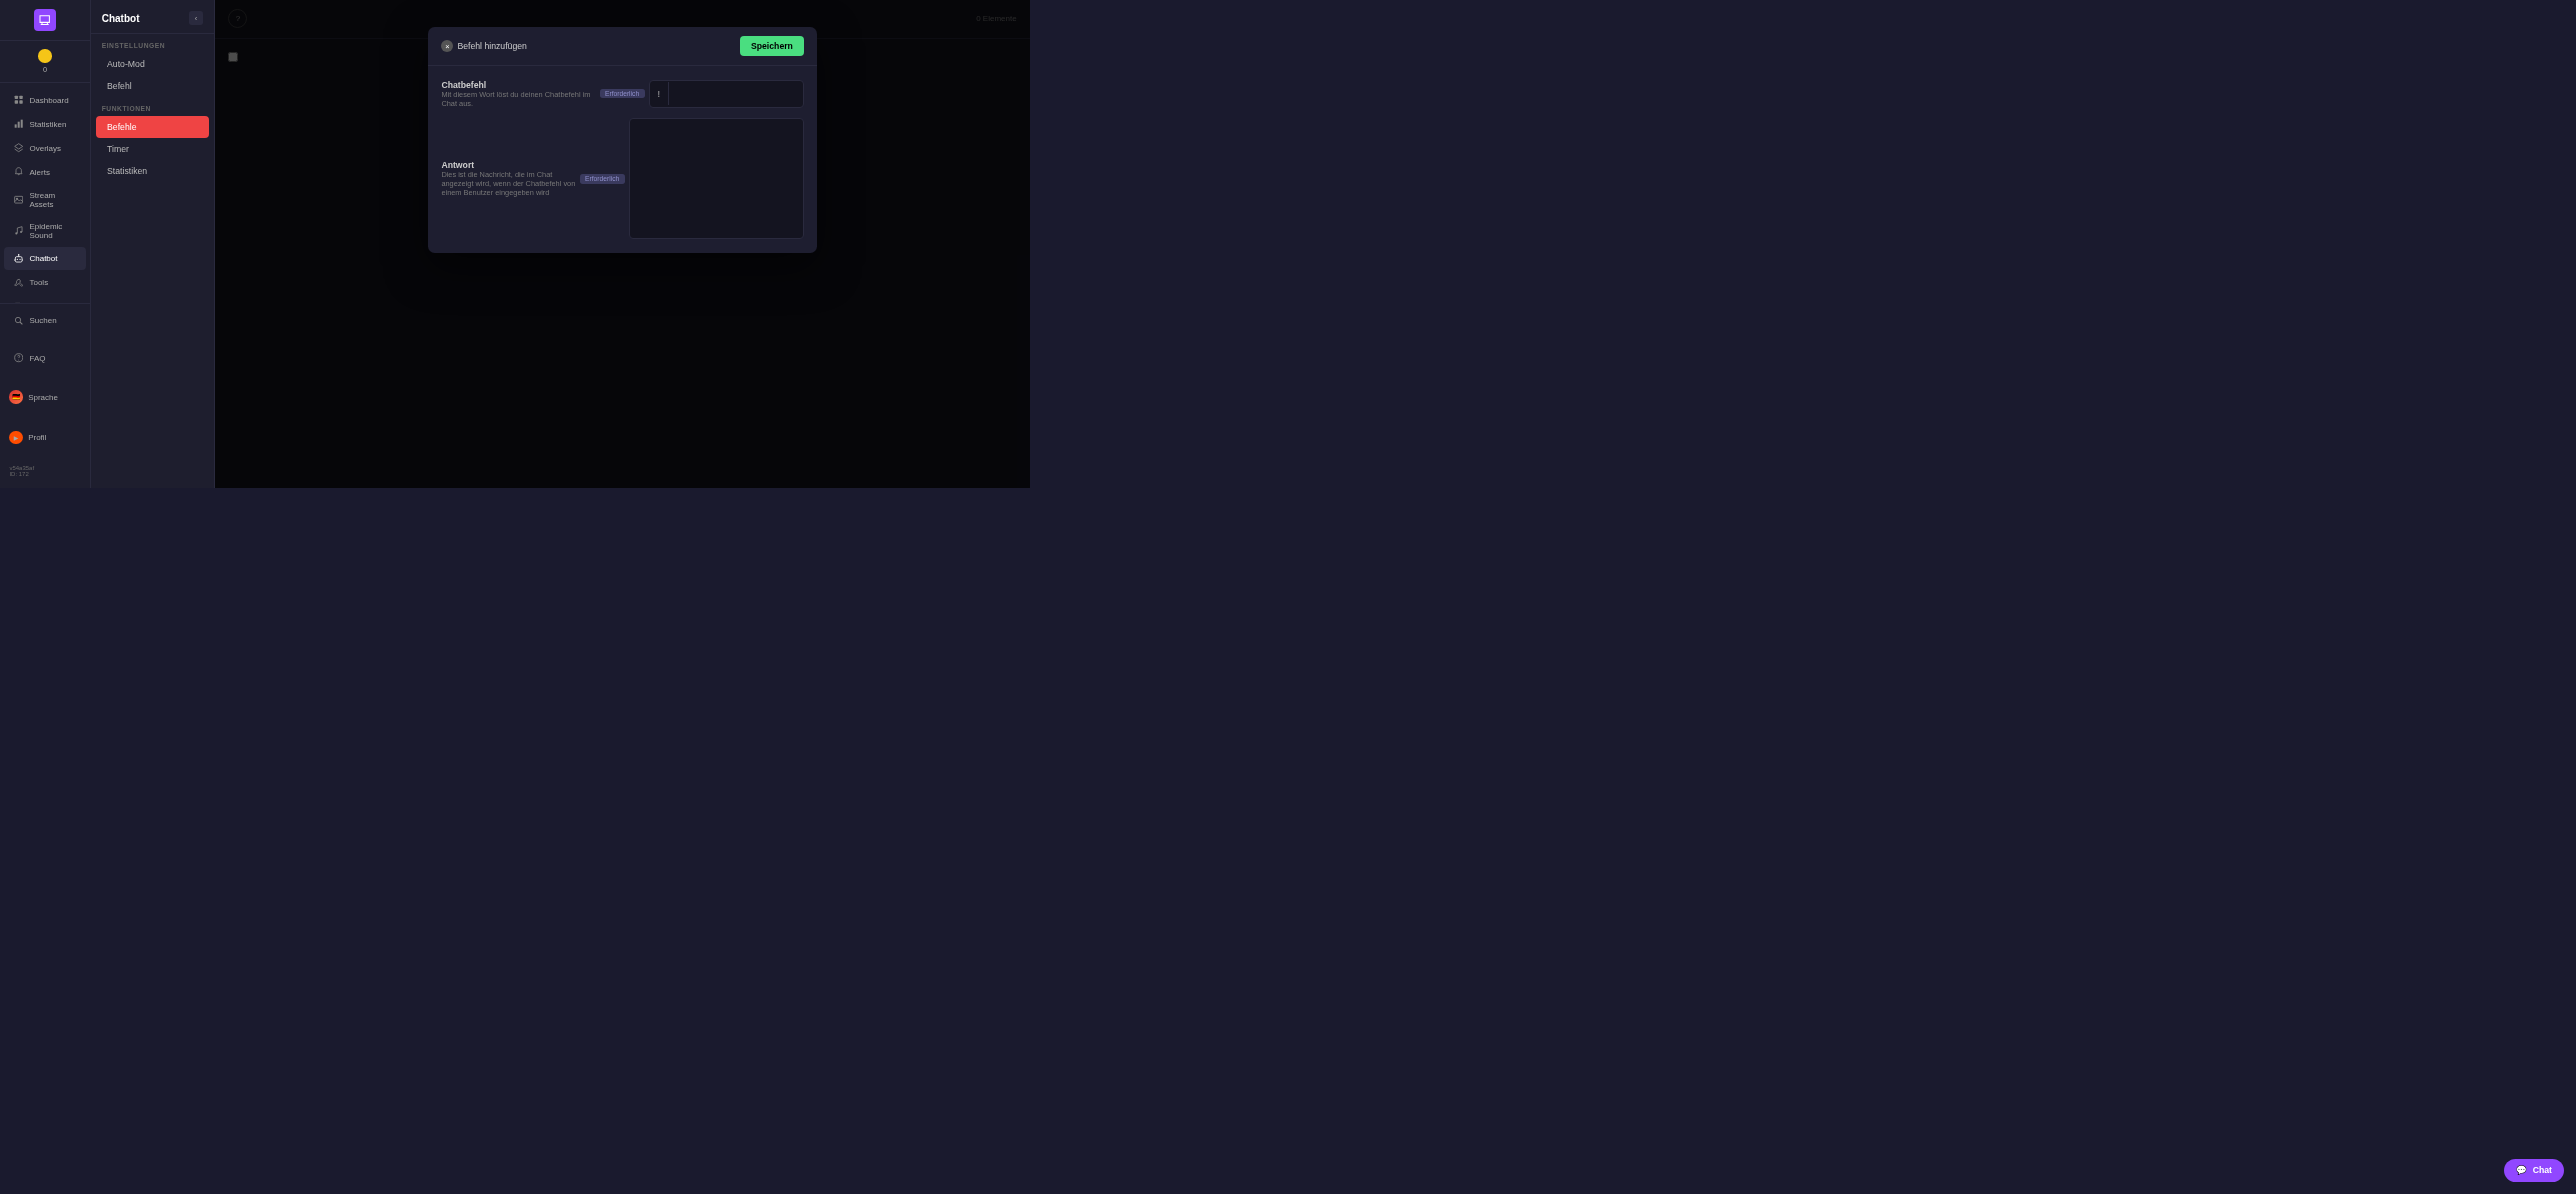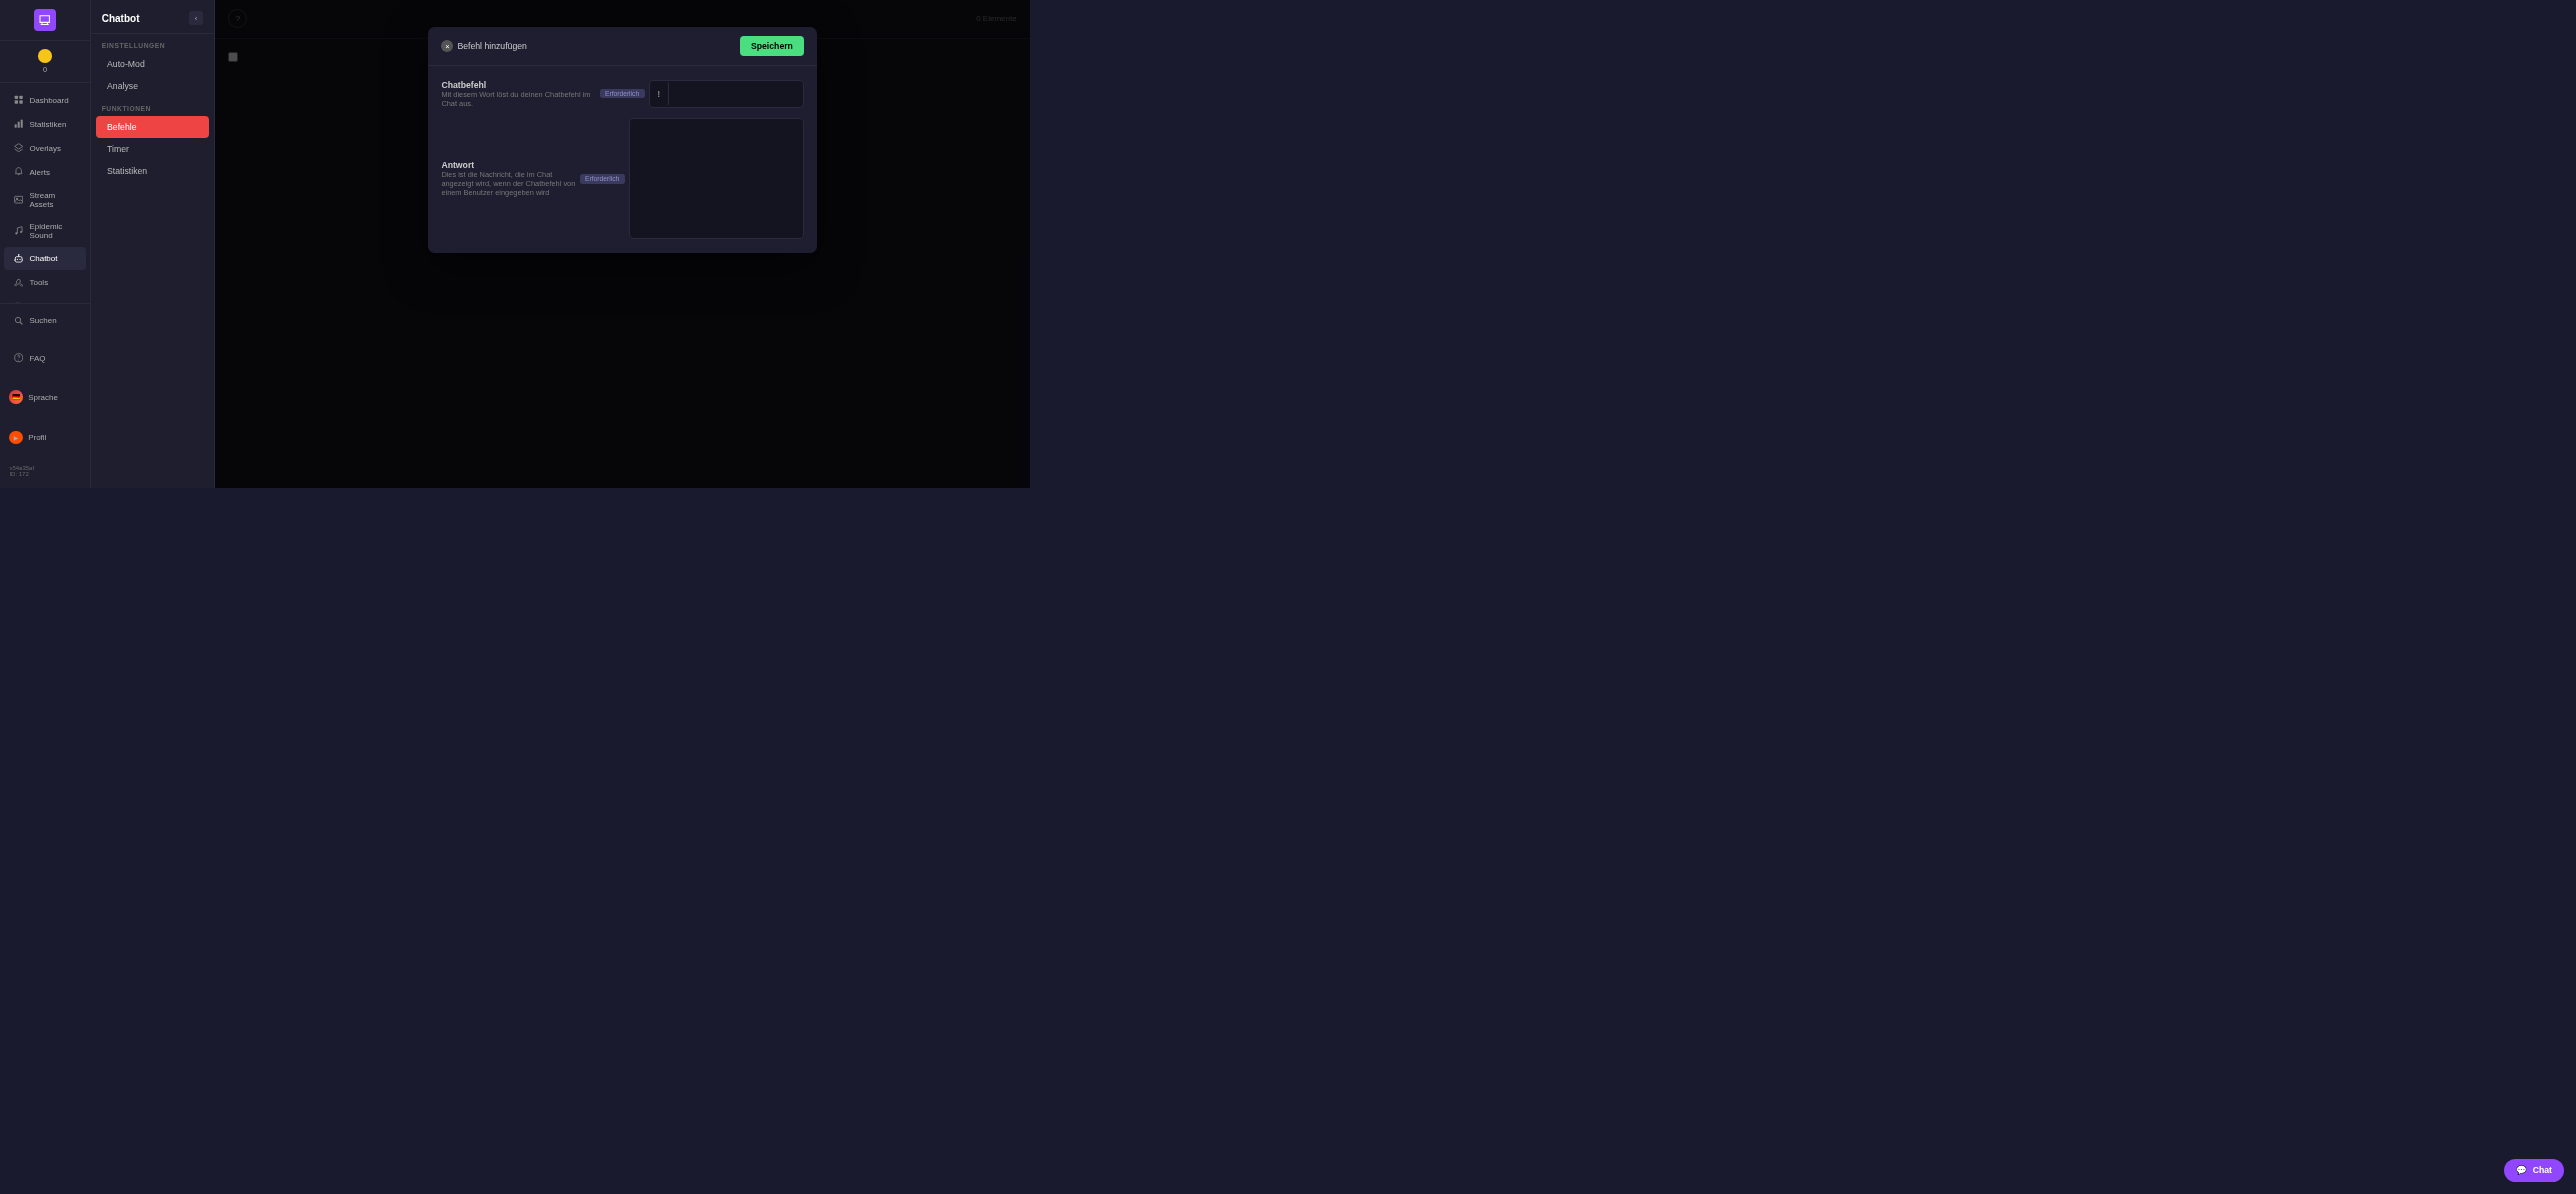--- a/index.html
+++ b/index.html
@@ -588,21 +588,21 @@
     <span class="sub-sidebar-title">Chatbot</span>
     <button class="collapse-btn">‹</button>
   </div>
 
   <div class="sub-section-label">EINSTELLUNGEN</div>
 
   <div class="sub-nav-item">
     <span>Auto-Mod</span>
   </div>
   <div class="sub-nav-item">
-    <span>Analyse</span>
+    <span>Befehl</span>
   </div>
 
   <div class="sub-section-label">FUNKTIONEN</div>
 
   <div class="sub-nav-item active">
     <span>Befehle</span>
   </div>
   <div class="sub-nav-item">
     <span>Timer</span>
   </div>

